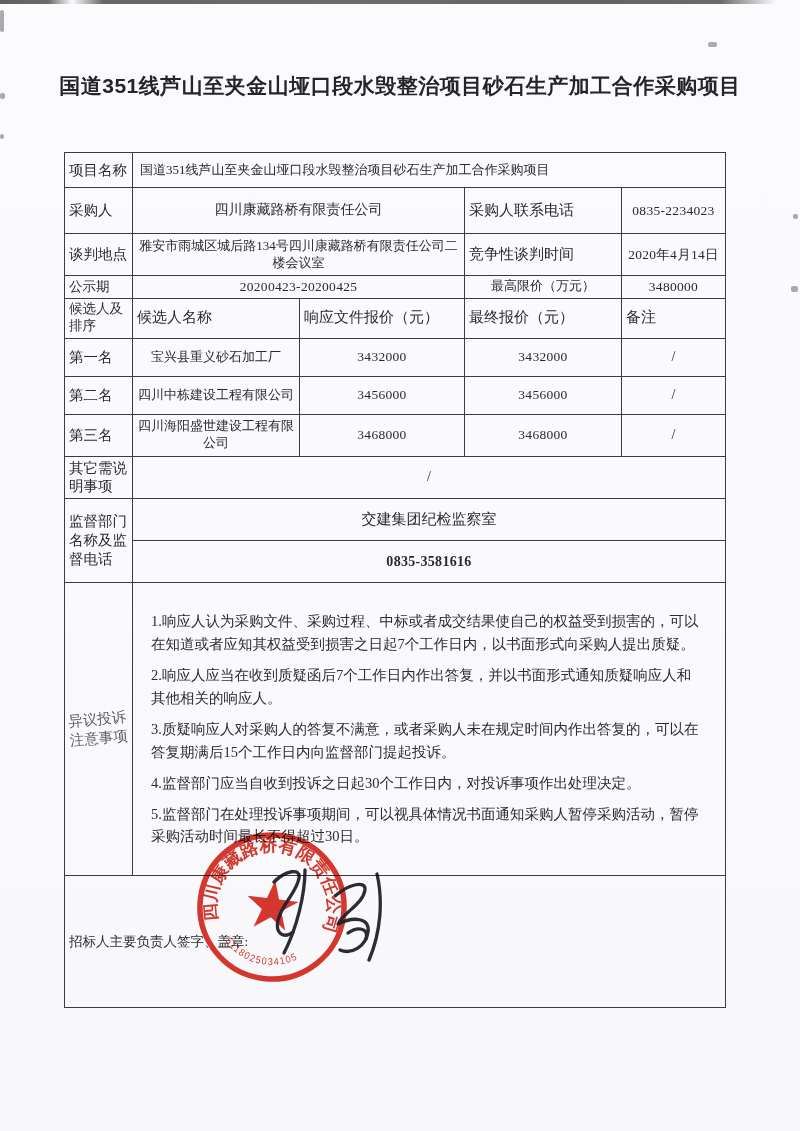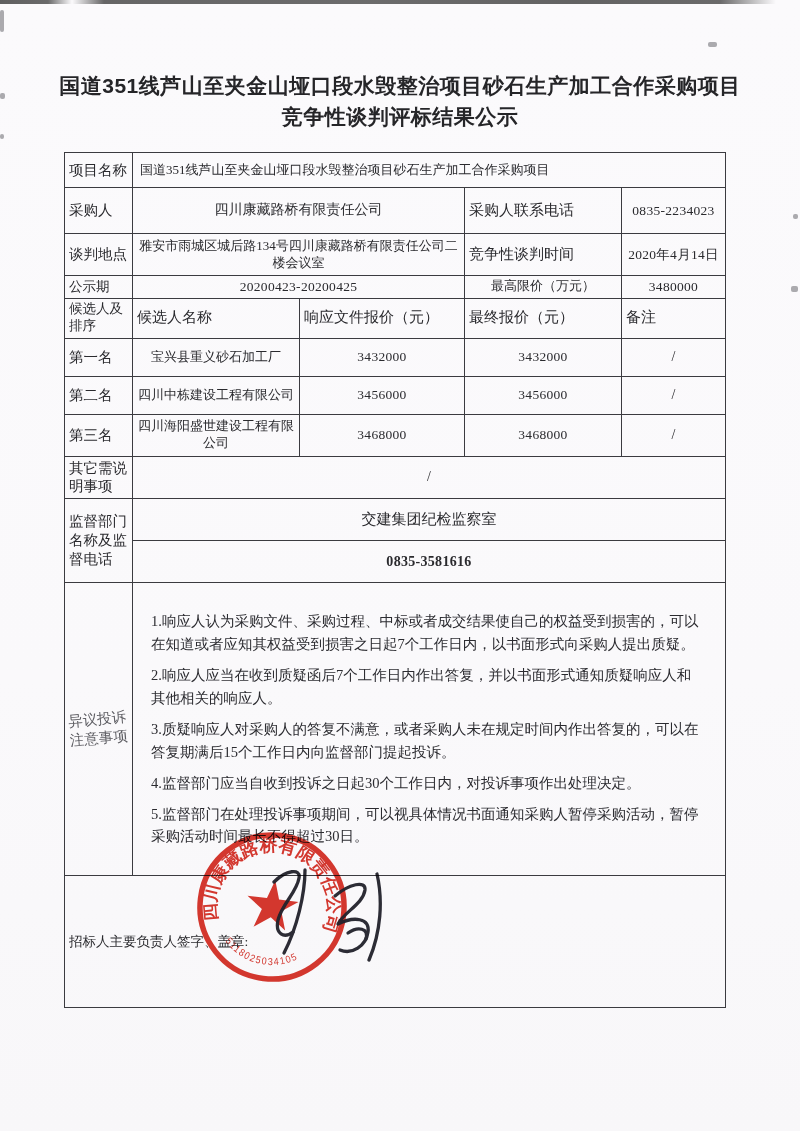--- a/index.html
+++ b/index.html
@@ -75,21 +75,20 @@
   <div class="scan-top-edge"></div>
   <div class="speck" style="left:708px;top:42px;width:9px;height:5px;"></div>
   <div class="speck" style="left:0;top:10px;width:4px;height:22px;"></div>
   <div class="speck" style="left:0;top:93px;width:5px;height:6px;"></div>
   <div class="speck" style="left:0;top:134px;width:4px;height:5px;"></div>
   <div class="speck" style="left:793px;top:214px;width:5px;height:5px;"></div>
   <div class="speck" style="left:791px;top:286px;width:7px;height:6px;"></div>
 
   <div class="title">
     <div>国道351线芦山至夹金山垭口段水毁整治项目砂石生产加工合作采购项目</div>
-    <div>竞争性谈判评标结果公示</div>
   </div>
 
   <table class="doc-table">
     <colgroup>
       <col style="width:68px">
         <col style="width:167px">
         <col style="width:165px">
         <col style="width:157px">
         <col style="width:104px">
     </colgroup>

